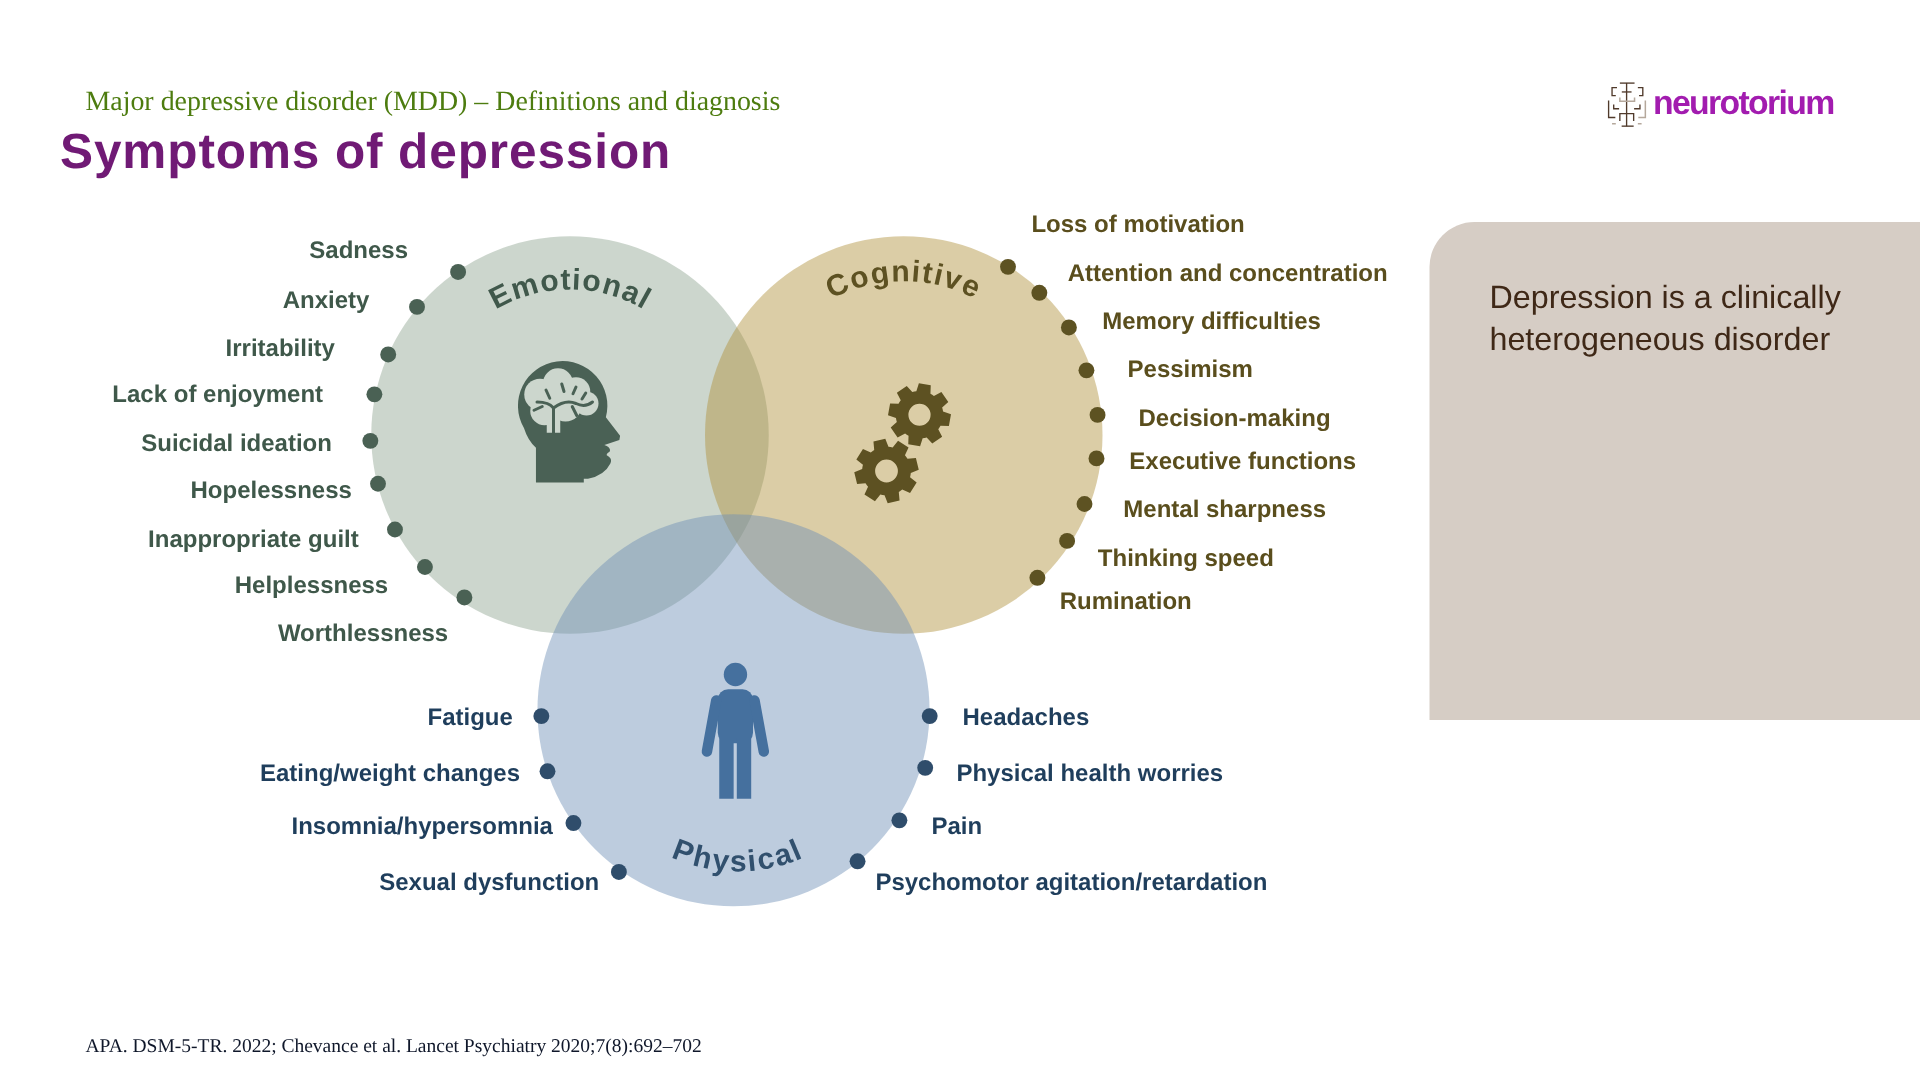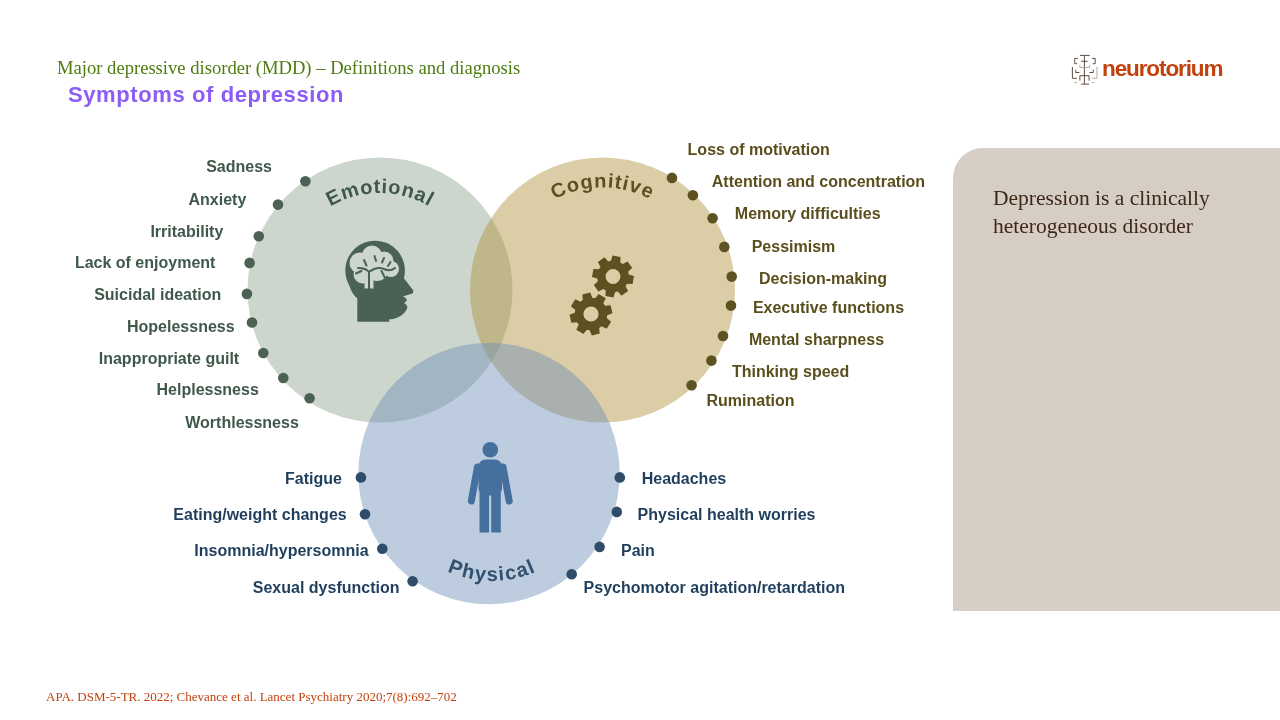--- a/index.html
+++ b/index.html
@@ -1,29 +1,29 @@
 <!DOCTYPE html>
 <html><head>
 <meta charset="utf-8">
 <style>
   html,body{margin:0;padding:0;}
   body{width:1280px;height:720px;position:relative;overflow:hidden;background:#ffffff;
        font-family:"Liberation Sans",sans-serif;}
   .subtitle{position:absolute;left:57px;top:59px;font-family:"Liberation Serif",serif;
        font-size:18.6px;color:#4d7c0f;line-height:1;white-space:nowrap;}
-  .title{position:absolute;left:68px;top:83.5px;font-size:22px;font-weight:bold;letter-spacing:0.6px;
-       color:#8b5cf6;line-height:1;white-space:nowrap;}
+  .title{position:absolute;left:40px;top:83.5px;font-size:33px;font-weight:bold;letter-spacing:0.6px;
+       color:#701a75;line-height:1;white-space:nowrap;}
   .logotext{position:absolute;left:1102px;top:57.6px;font-size:22.5px;font-weight:bold;
-       color:#c2410c;line-height:1;letter-spacing:-1.1px;}
-  .sidebar{position:absolute;left:953px;top:148px;width:327px;height:463px;
-       background:#d6cdc5;border-radius:30px 0 0 0;font-family:Liberation Serif, serif;}
+       color:#a21caf;line-height:1;letter-spacing:-1.1px;}
+  .sidebar{position:absolute;left:953px;top:148px;width:327px;height:332px;
+       background:#d6cdc5;border-radius:30px 0 0 0;}
   .sidebar .txt{margin:36px 0 0 40px;width:262px;font-size:21.5px;line-height:1.32;
        color:#3f2817;}
-  .footer{position:absolute;left:46px;top:690px;font-family:"Liberation Serif",serif;
-       font-size:13px;color:#c2410c;line-height:1;white-space:nowrap;}
+  .footer{position:absolute;left:57px;top:690px;font-family:"Liberation Serif",serif;
+       font-size:13px;color:#0f172a;line-height:1;white-space:nowrap;}
   svg text{font-family:"Liberation Sans",sans-serif;}
 </style>
 </head>
 <body>
 <div class="subtitle">Major depressive disorder (MDD) – Definitions and diagnosis</div>
 <div class="title">Symptoms of depression</div>
 
 <svg style="position:absolute;left:1068px;top:50px" width="34" height="40" viewBox="0 0 34 40">
   <g fill="none" stroke="#503a2b" stroke-width="0.9">
     <path d="M16.4 5.3 V 34.2"></path>

